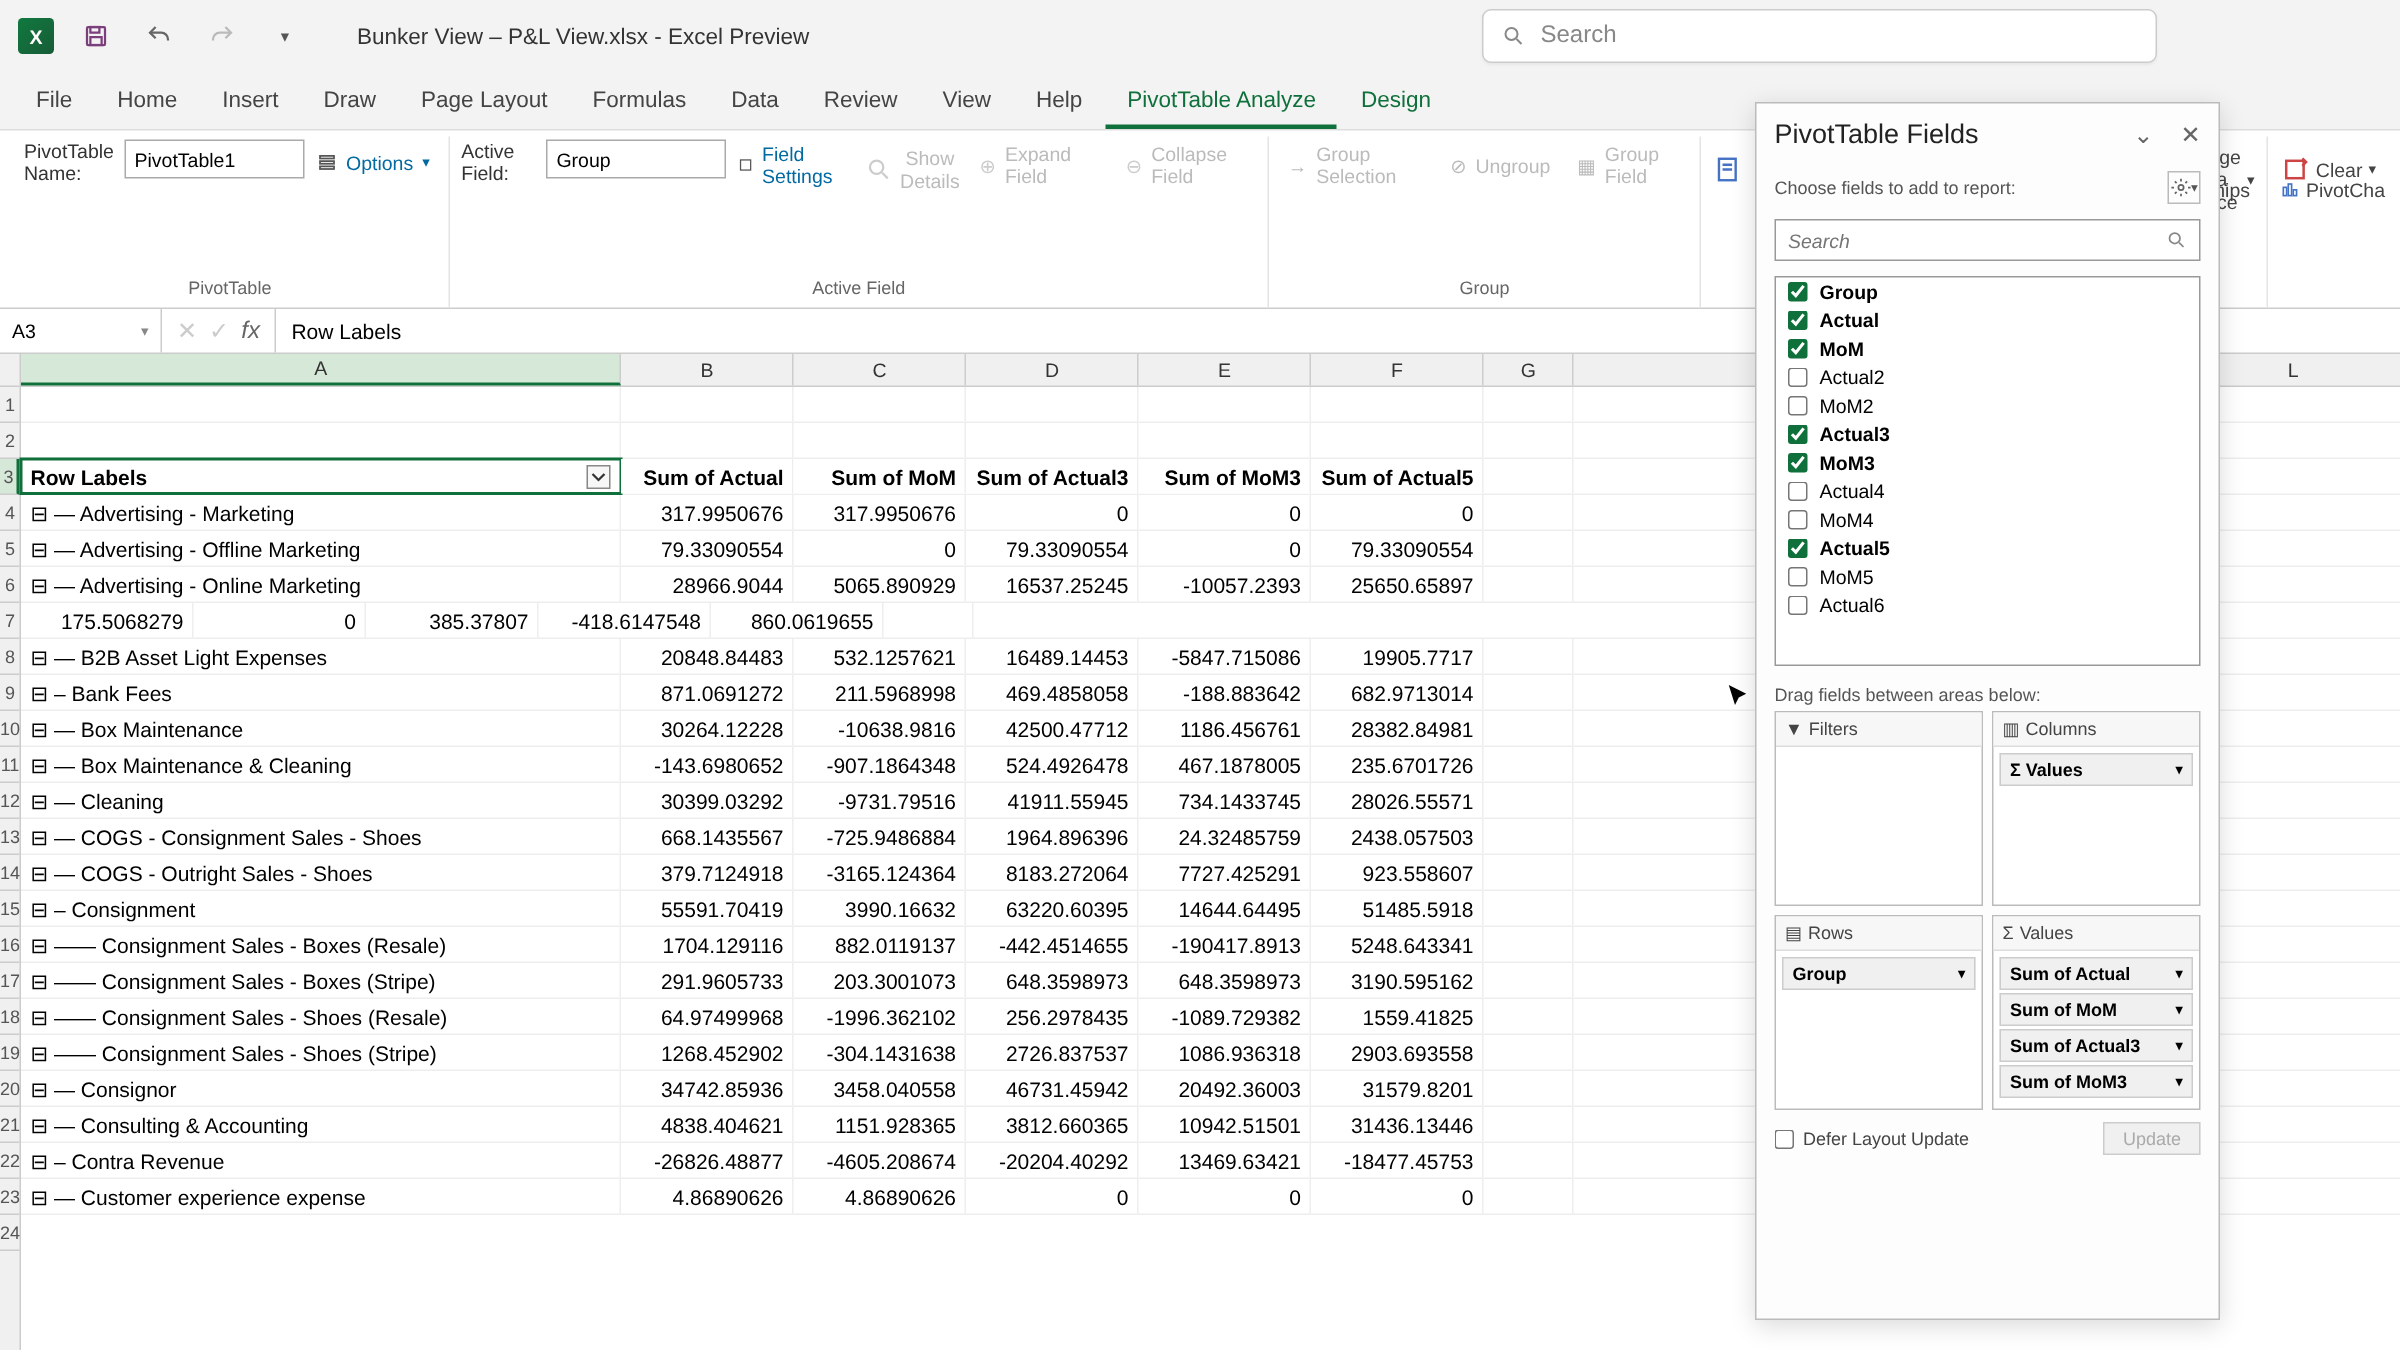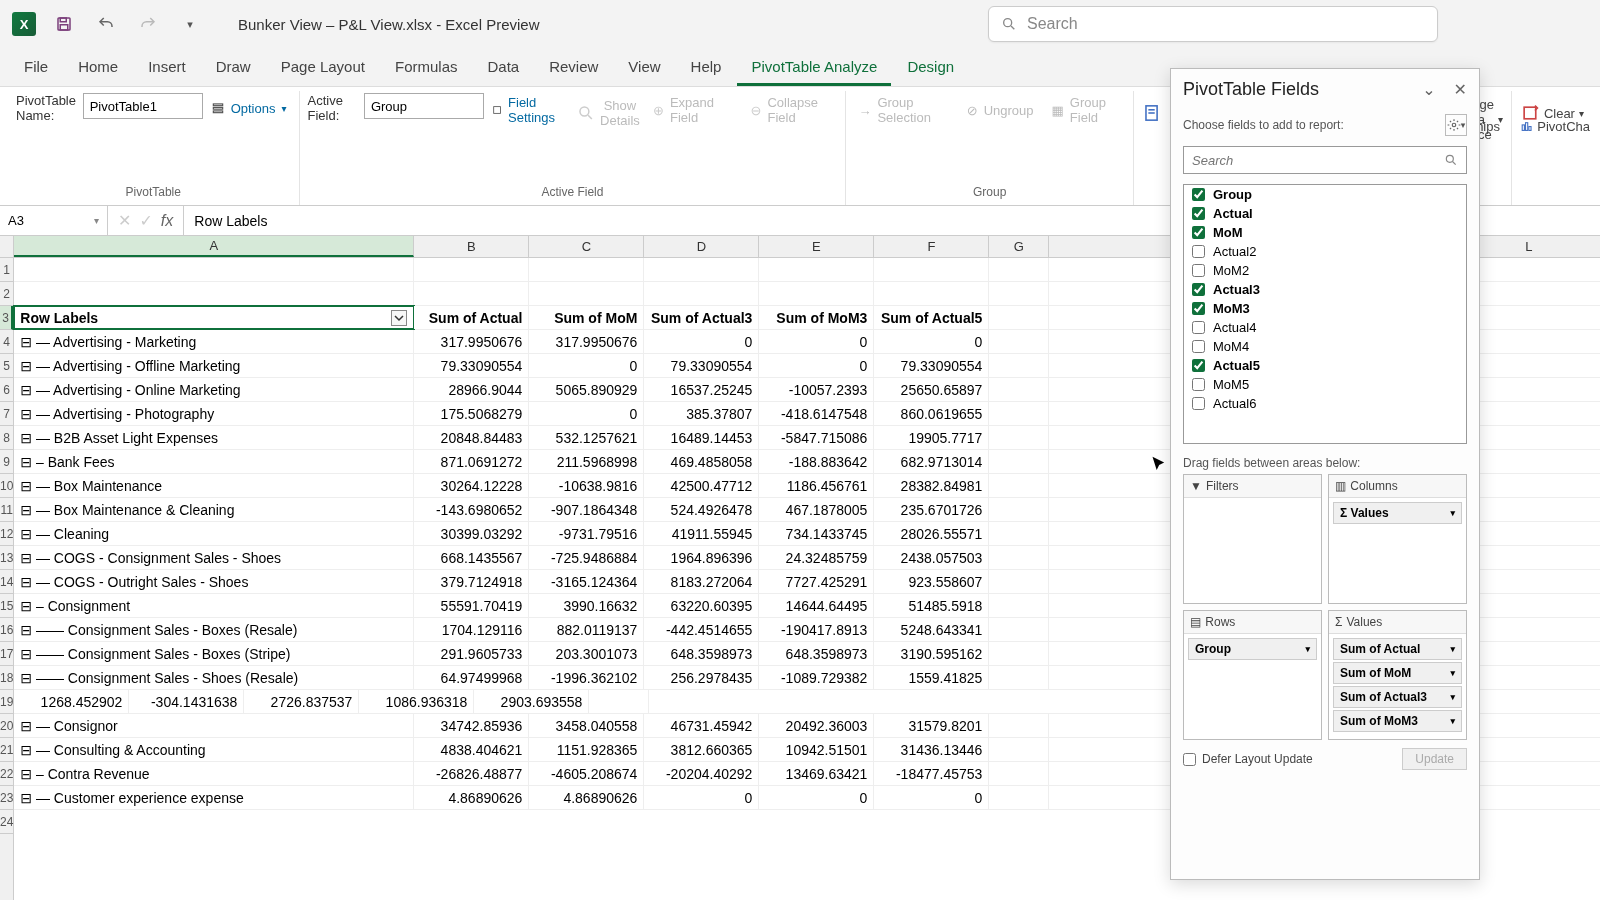--- a/index.html
+++ b/index.html
@@ -407,21 +407,20 @@
         <div class="grow">
           <div class="gcell cA">⊟ — Advertising - Online Marketing</div>
           <div class="gcell num cB">28966.9044</div>
           <div class="gcell num cC">5065.890929</div>
           <div class="gcell num cD">16537.25245</div>
           <div class="gcell num cE">-10057.2393</div>
           <div class="gcell num cF">25650.65897</div>
           <div class="gcell cG"></div>
         </div>
         <div class="grow">
-          <div class="gcell cA">⊟ — Advertising - Photography</div>
           <div class="gcell num cB">175.5068279</div>
           <div class="gcell num cC">0</div>
           <div class="gcell num cD">385.37807</div>
           <div class="gcell num cE">-418.6147548</div>
           <div class="gcell num cF">860.0619655</div>
           <div class="gcell cG"></div>
         </div>
         <div class="grow">
           <div class="gcell cA">⊟ — B2B Asset Light Expenses</div>
           <div class="gcell num cB">20848.84483</div>
@@ -515,20 +514,21 @@
         <div class="grow">
           <div class="gcell cA">⊟ —— Consignment Sales - Shoes (Resale)</div>
           <div class="gcell num cB">64.97499968</div>
           <div class="gcell num cC">-1996.362102</div>
           <div class="gcell num cD">256.2978435</div>
           <div class="gcell num cE">-1089.729382</div>
           <div class="gcell num cF">1559.41825</div>
           <div class="gcell cG"></div>
         </div>
         <div class="grow">
+          <div class="gcell cA">⊟ —— Consignment Sales - Shoes (Stripe)</div>
           <div class="gcell num cB">1268.452902</div>
           <div class="gcell num cC">-304.1431638</div>
           <div class="gcell num cD">2726.837537</div>
           <div class="gcell num cE">1086.936318</div>
           <div class="gcell num cF">2903.693558</div>
           <div class="gcell cG"></div>
         </div>
         <div class="grow">
           <div class="gcell cA">⊟ — Consignor</div>
           <div class="gcell num cB">34742.85936</div>

